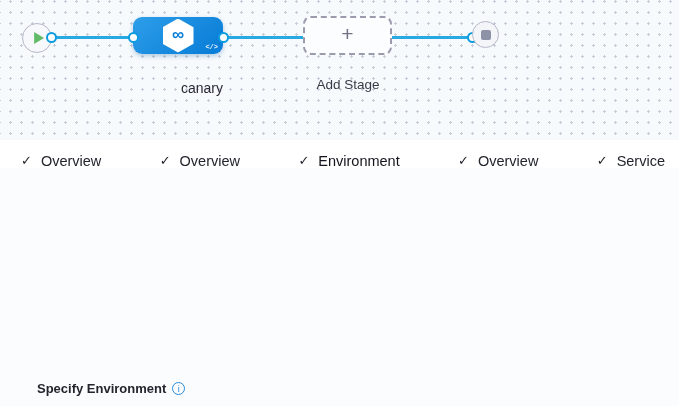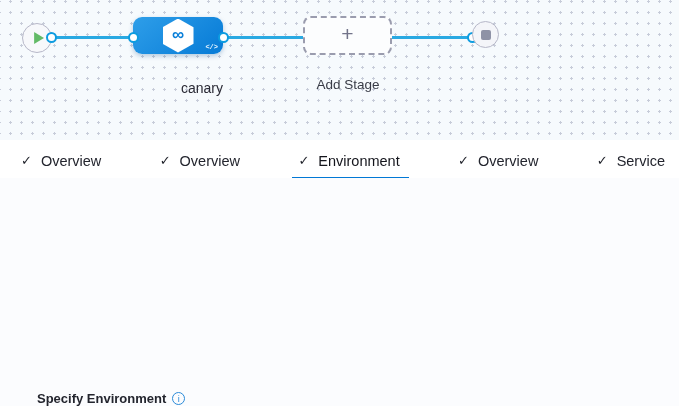--- a/index.html
+++ b/index.html
@@ -47,21 +47,21 @@
           display:flex;align-items:stretch;justify-content:space-between;
           padding:0 14px 0 21px;}
   .tab{display:flex;align-items:center;gap:9px;position:relative;
        font-size:14.5px;color:#23252e;cursor:pointer;}
   .tab .check{font-size:13px;color:#1e2028;}
   .tab.active .tlabel{font-weight:400;color:#14151c;}
   .tab.active::after{content:"";position:absolute;left:-6px;right:-9px;bottom:0;
                      height:4px;background:#0278d5;}
 
   
-  .content{position:absolute;left:0;top:178px;width:679px;height:224px;background:#fbfcfe;text-decoration:underline;}
+  .content{position:absolute;left:0;top:168px;width:679px;height:224px;background:#fbfcfe;text-decoration:underline;}
   .field-label-row{position:absolute;left:37px;top:213px;display:flex;gap:6px;align-items:center;}
   .field-label{font-size:13px;font-weight:700;color:#23252e;}
   .info{width:13px;height:13px;box-sizing:border-box;border:1.4px solid #2a8ad8;border-radius:50%;
         color:#2a8ad8;font-size:9px;display:flex;align-items:center;justify-content:center;}
 </style>
 </head>
 <body>
 
 <div class="app">
 

